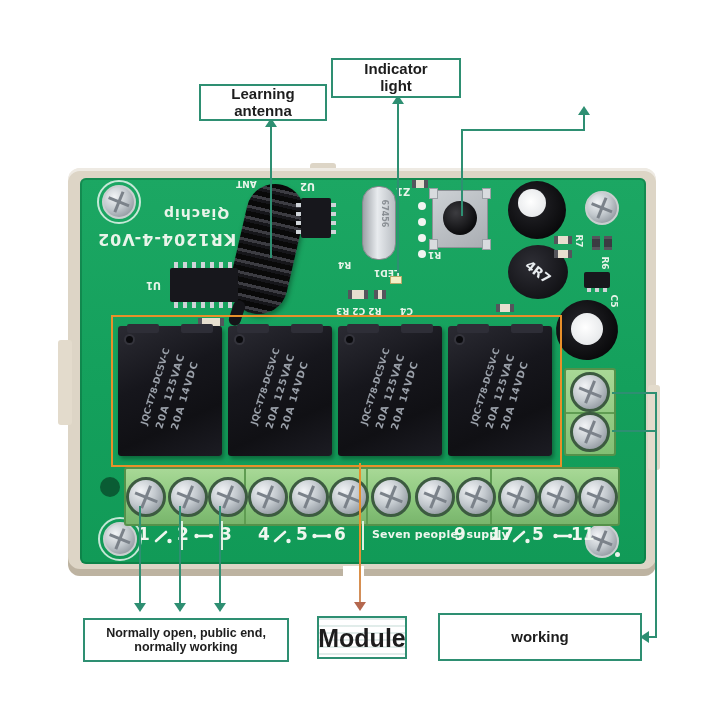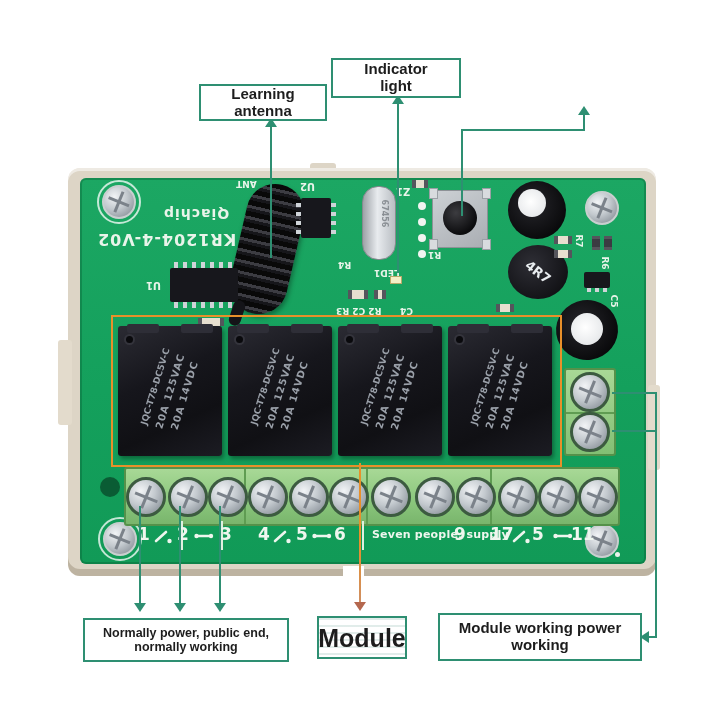--- a/index.html
+++ b/index.html
@@ -336,26 +336,25 @@
     <span>Learning antenna</span>
   </div>
 
   <div class="abs callout" style="left:331px;top:58px;width:126px;height:36px;font-size:15px;">
     <span>Indicator</span>
     <span>light</span>
   </div>
 
 
   <div class="abs callout" style="left:83px;top:618px;width:202px;height:40px;font-size:12.5px;">
-    <span>Normally power, public end,</span>
+    <span>Normally open, public end,</span>
     <span>normally working</span>
   </div>
 
   <div class="abs callout relay-callout" style="left:317px;top:616px;width:86px;height:39px;font-size:25px;">
     <span>Module</span>
   </div>
 
   <div class="abs callout" style="left:438px;top:613px;width:200px;height:44px;font-size:15px;">
-    <span>Module working power</span>
     <span>working</span>
   </div>
 
 </div>
 
 </body></html>

